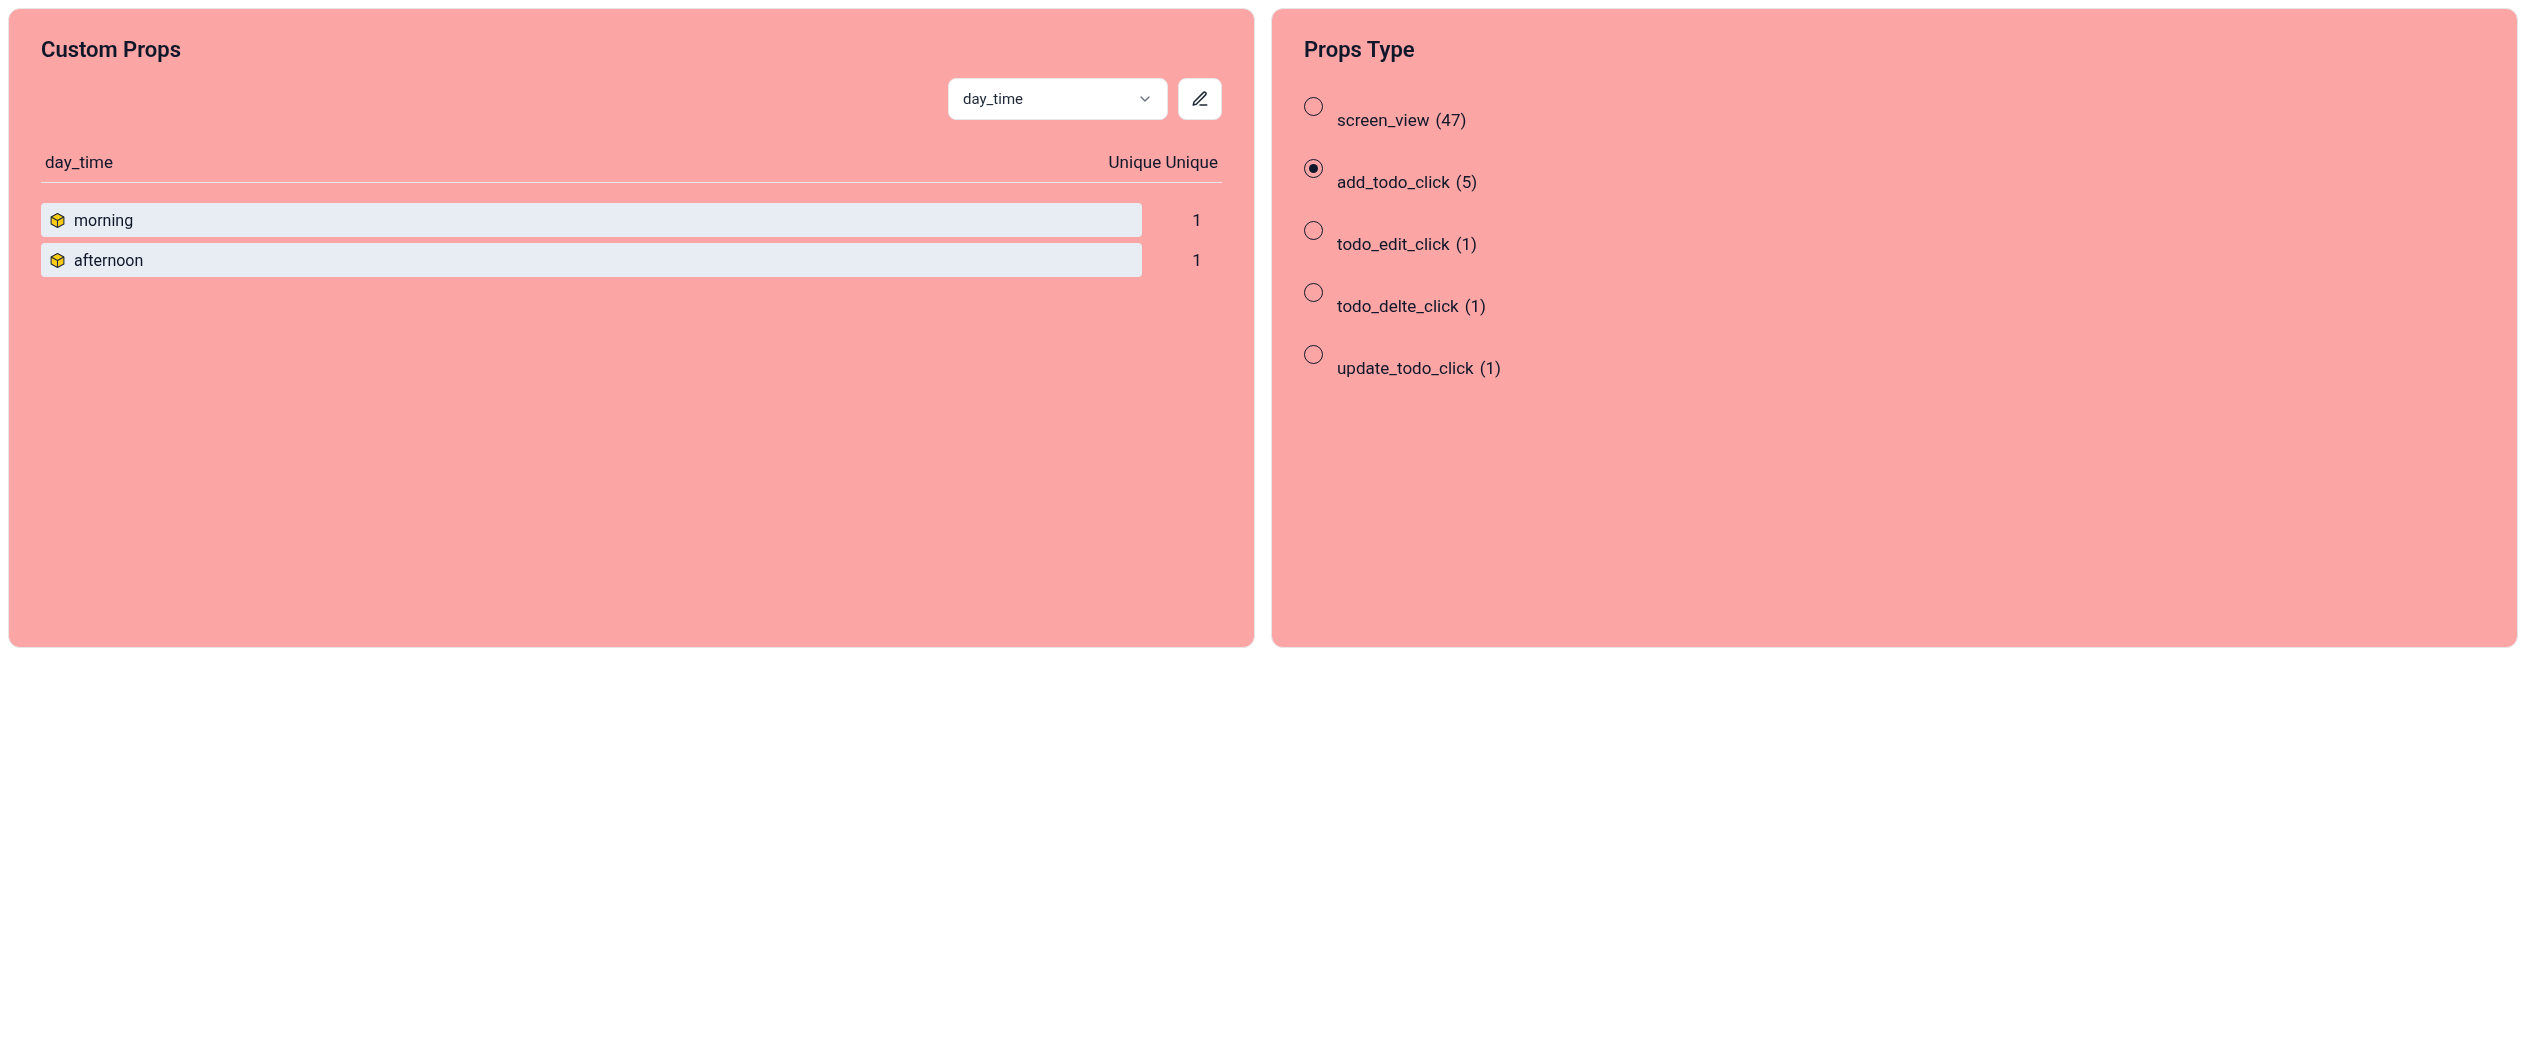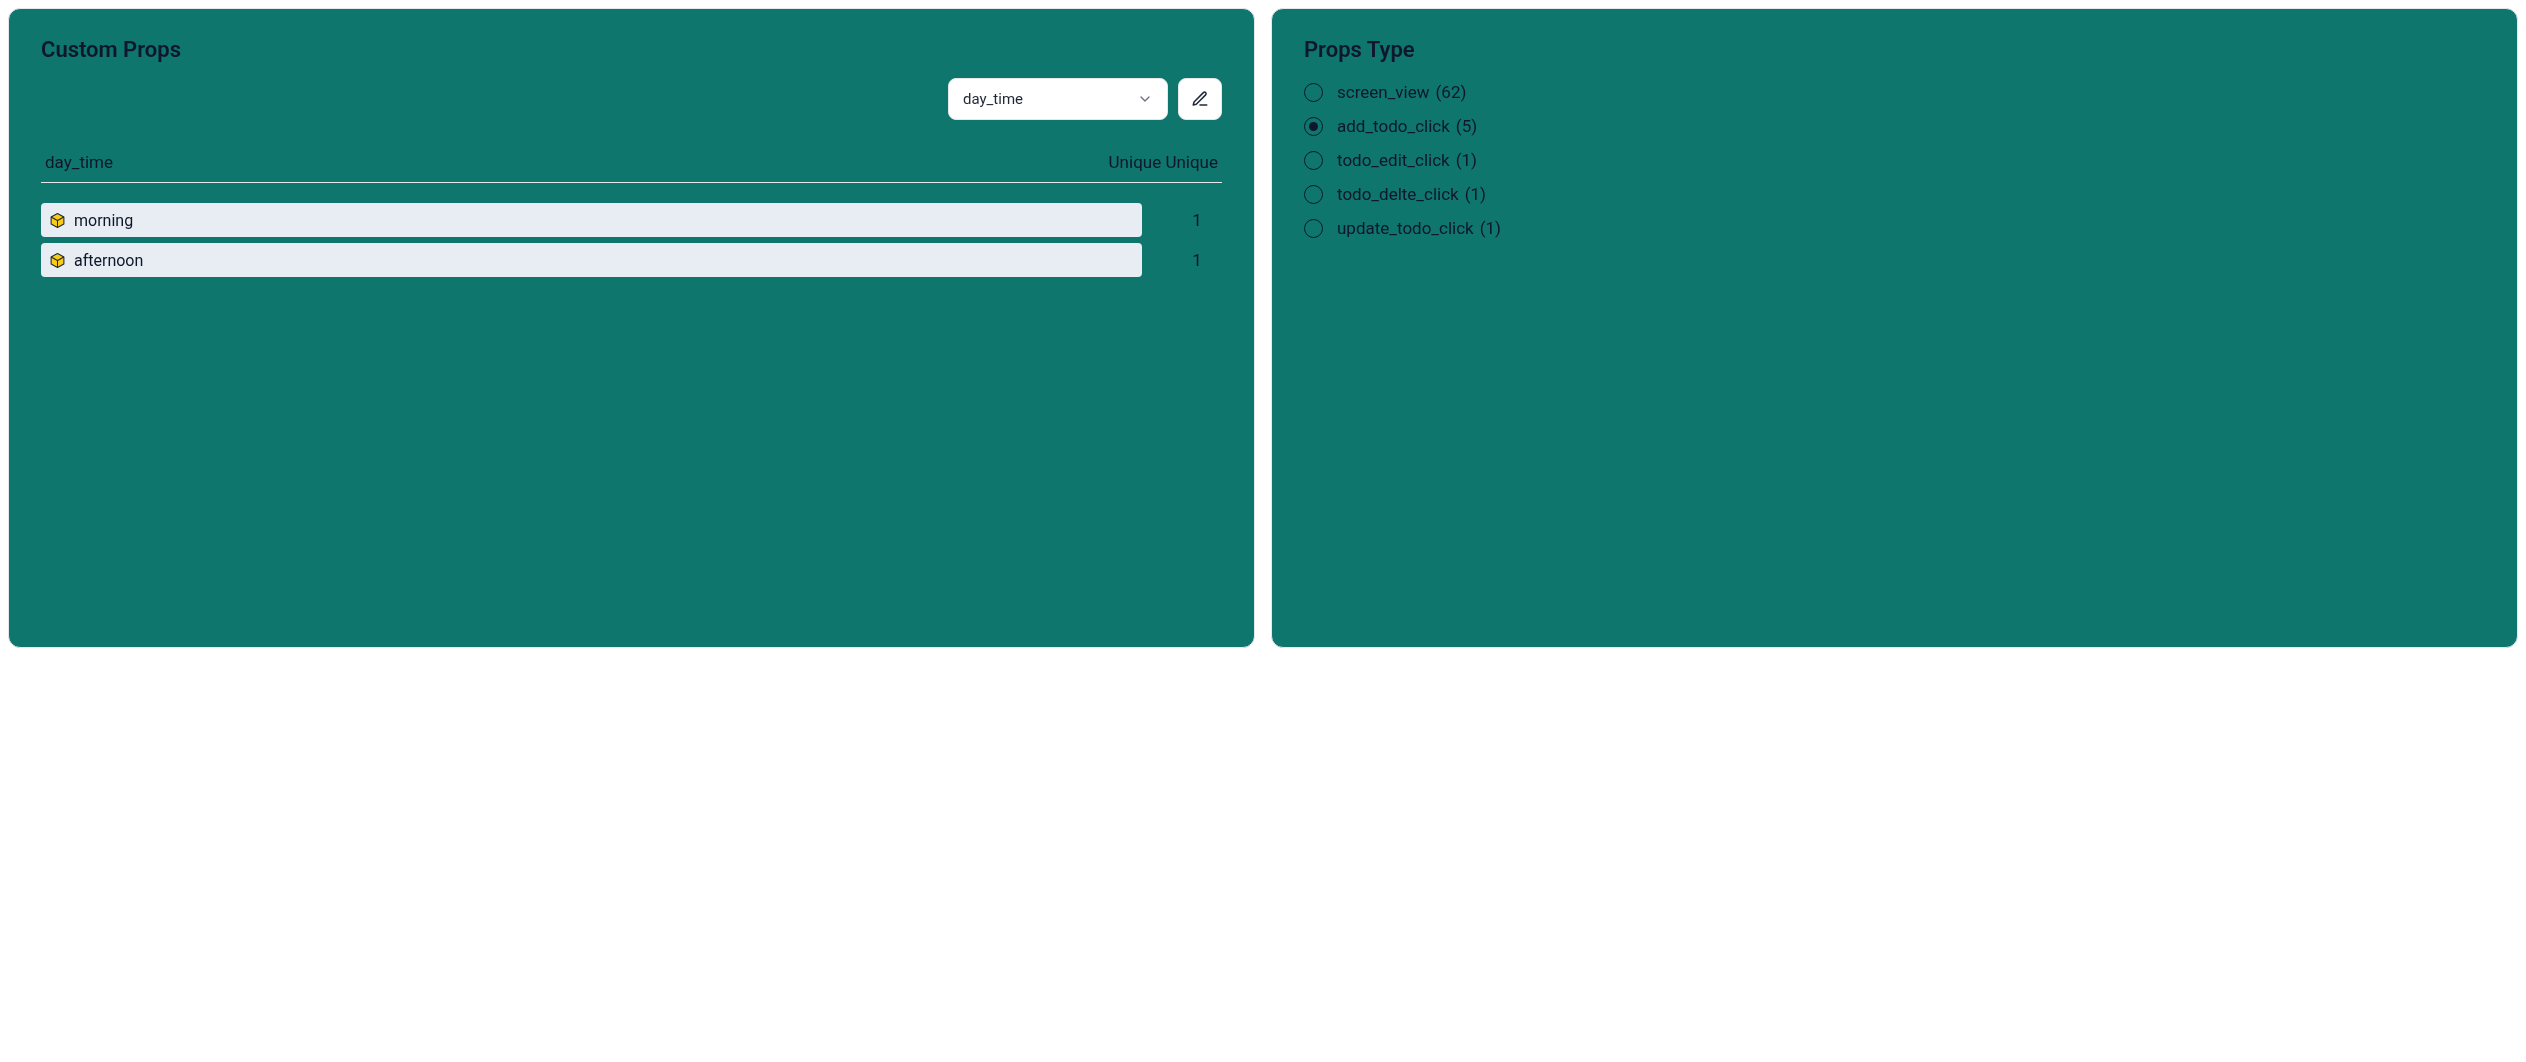--- a/index.html
+++ b/index.html
@@ -16,21 +16,21 @@
     .container {
       display: flex;
       gap: 16px;
       width: 100%;
     }
     .card {
       flex: 1;
       border: 1px solid #e5e7eb;
       border-radius: 12px;
       padding: 28px 32px;
-      background: #0f766e;
+      background: #fca5a5;
       min-height: 640px;
     }
     .card-title {
       font-size: 22px;
       font-weight: 600;
       color: #0f172a;
       margin-bottom: 16px;
     }
     .controls-row {
       display: flex;
@@ -158,20 +158,21 @@
       background: #0f172a;
       border-radius: 50%;
       display: none;
     }
     .radio-row.selected .radio-inner {
       display: block;
     }
     .radio-label {
       display: flex;
       gap: 6px;
+      margin-top: 28px;
     }
   </style>
 </head>
 <body>
 
 <div class="container">
 
   <div class="card">
     <h2 class="card-title">Custom Props</h2>
 
@@ -230,21 +231,21 @@
 
   <div class="card">
     <h2 class="card-title">Props Type</h2>
 
     <div class="radio-list">
 
       <div class="radio-row">
         <span class="radio-outer"></span>
         <span class="radio-label">
           <span>screen_view</span>
-          <span>(62)</span>
+          <span>(47)</span>
         </span>
       </div>
 
 
       <div class="radio-row selected">
         <span class="radio-outer">
             <span class="radio-inner"></span>
           </span>
         <span class="radio-label">
           <span>add_todo_click</span>

